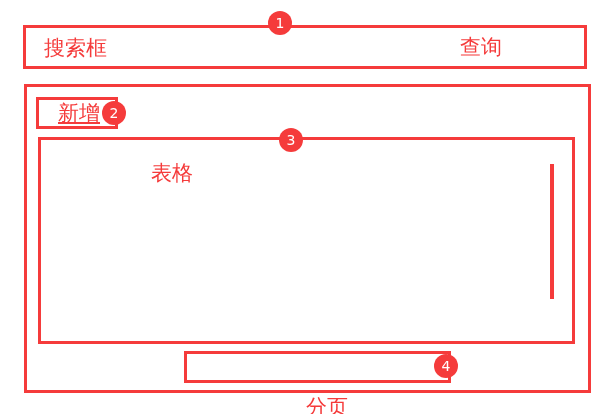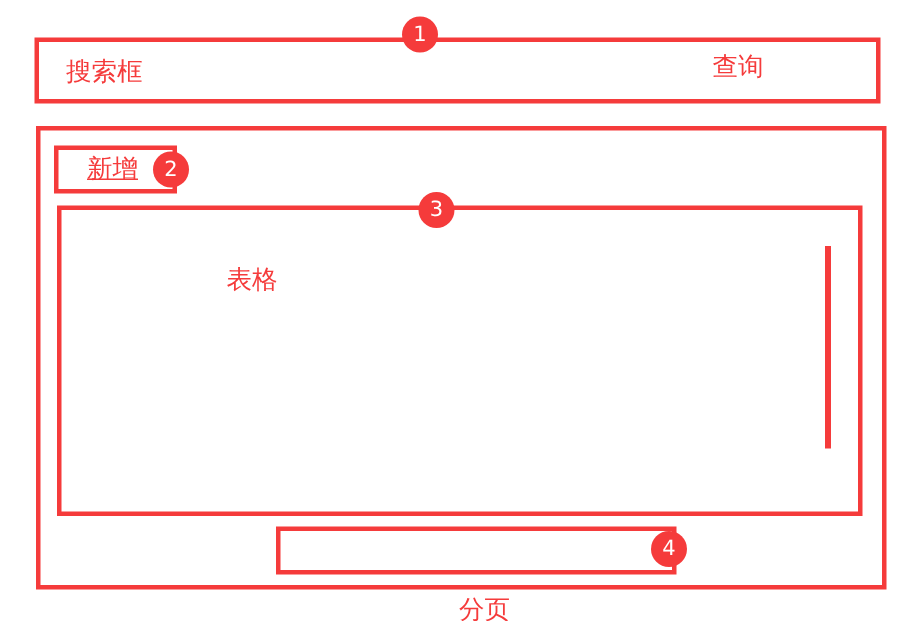--- a/index.html
+++ b/index.html
@@ -1,37 +1,37 @@
 <!DOCTYPE html>
 <html><head>
 <meta charset="utf-8">
 <style>
   html, body { margin:0; padding:0; background:#ffffff; }
   body { width:609px; height:414px; position:relative; overflow:hidden;
          font-family: "DejaVu Sans", "Liberation Sans", sans-serif; }
   .box { position:absolute; border:3px solid #f53b3b; box-sizing:border-box; }
-  .lbl { position:absolute; color:#f53b3b; font-size:17px; line-height:20px; white-space:nowrap; }
+  .lbl { position:absolute; color:#f53b3b; font-size:21px; line-height:20px; white-space:nowrap; }
   .badge { position:absolute; width:24px; height:24px; border-radius:50%; background:#f53b3b;
            color:#fff; font-size:14px; line-height:24px; text-align:center; }
   .vbar { position:absolute; background:#f53b3b; }
 </style>
 </head>
 <body>
 
 <div class="box" style="left:23px;top:25px;width:564px;height:44px;"></div>
 <div class="lbl" style="left:44px;top:38px;">搜索框</div>
-<div class="lbl" style="left:475px;top:37px;font-family:Liberation Mono, monospace;">查询</div>
+<div class="lbl" style="left:460px;top:37px;">查询</div>
 <div class="badge" style="left:268px;top:11px;">1</div>
 
 <div class="box" style="left:24px;top:84px;width:567px;height:309px;"></div>
 
 <div class="box" style="left:36px;top:97px;width:82px;height:32px;"></div>
 <div class="lbl" style="left:58px;top:103px;text-decoration:underline;">新增</div>
 <div class="badge" style="left:102px;top:101px;">2</div>
 
 <div class="box" style="left:38px;top:137px;width:537px;height:207px;"></div>
-<div class="lbl" style="left:151px;top:177px;font-family:Liberation Serif, serif;">表格</div>
+<div class="lbl" style="left:151px;top:163px;font-family:Liberation Serif, serif;">表格</div>
 <div class="badge" style="left:279px;top:128px;">3</div>
 <div class="vbar" style="left:550px;top:164px;width:4px;height:135px;"></div>
 
 <div class="box" style="left:184px;top:351px;width:267px;height:32px;"></div>
 <div class="lbl" style="left:306px;top:357px;margin-top:40px;">分页</div>
 <div class="badge" style="left:434px;top:354px;">4</div>
 
 </body></html>

